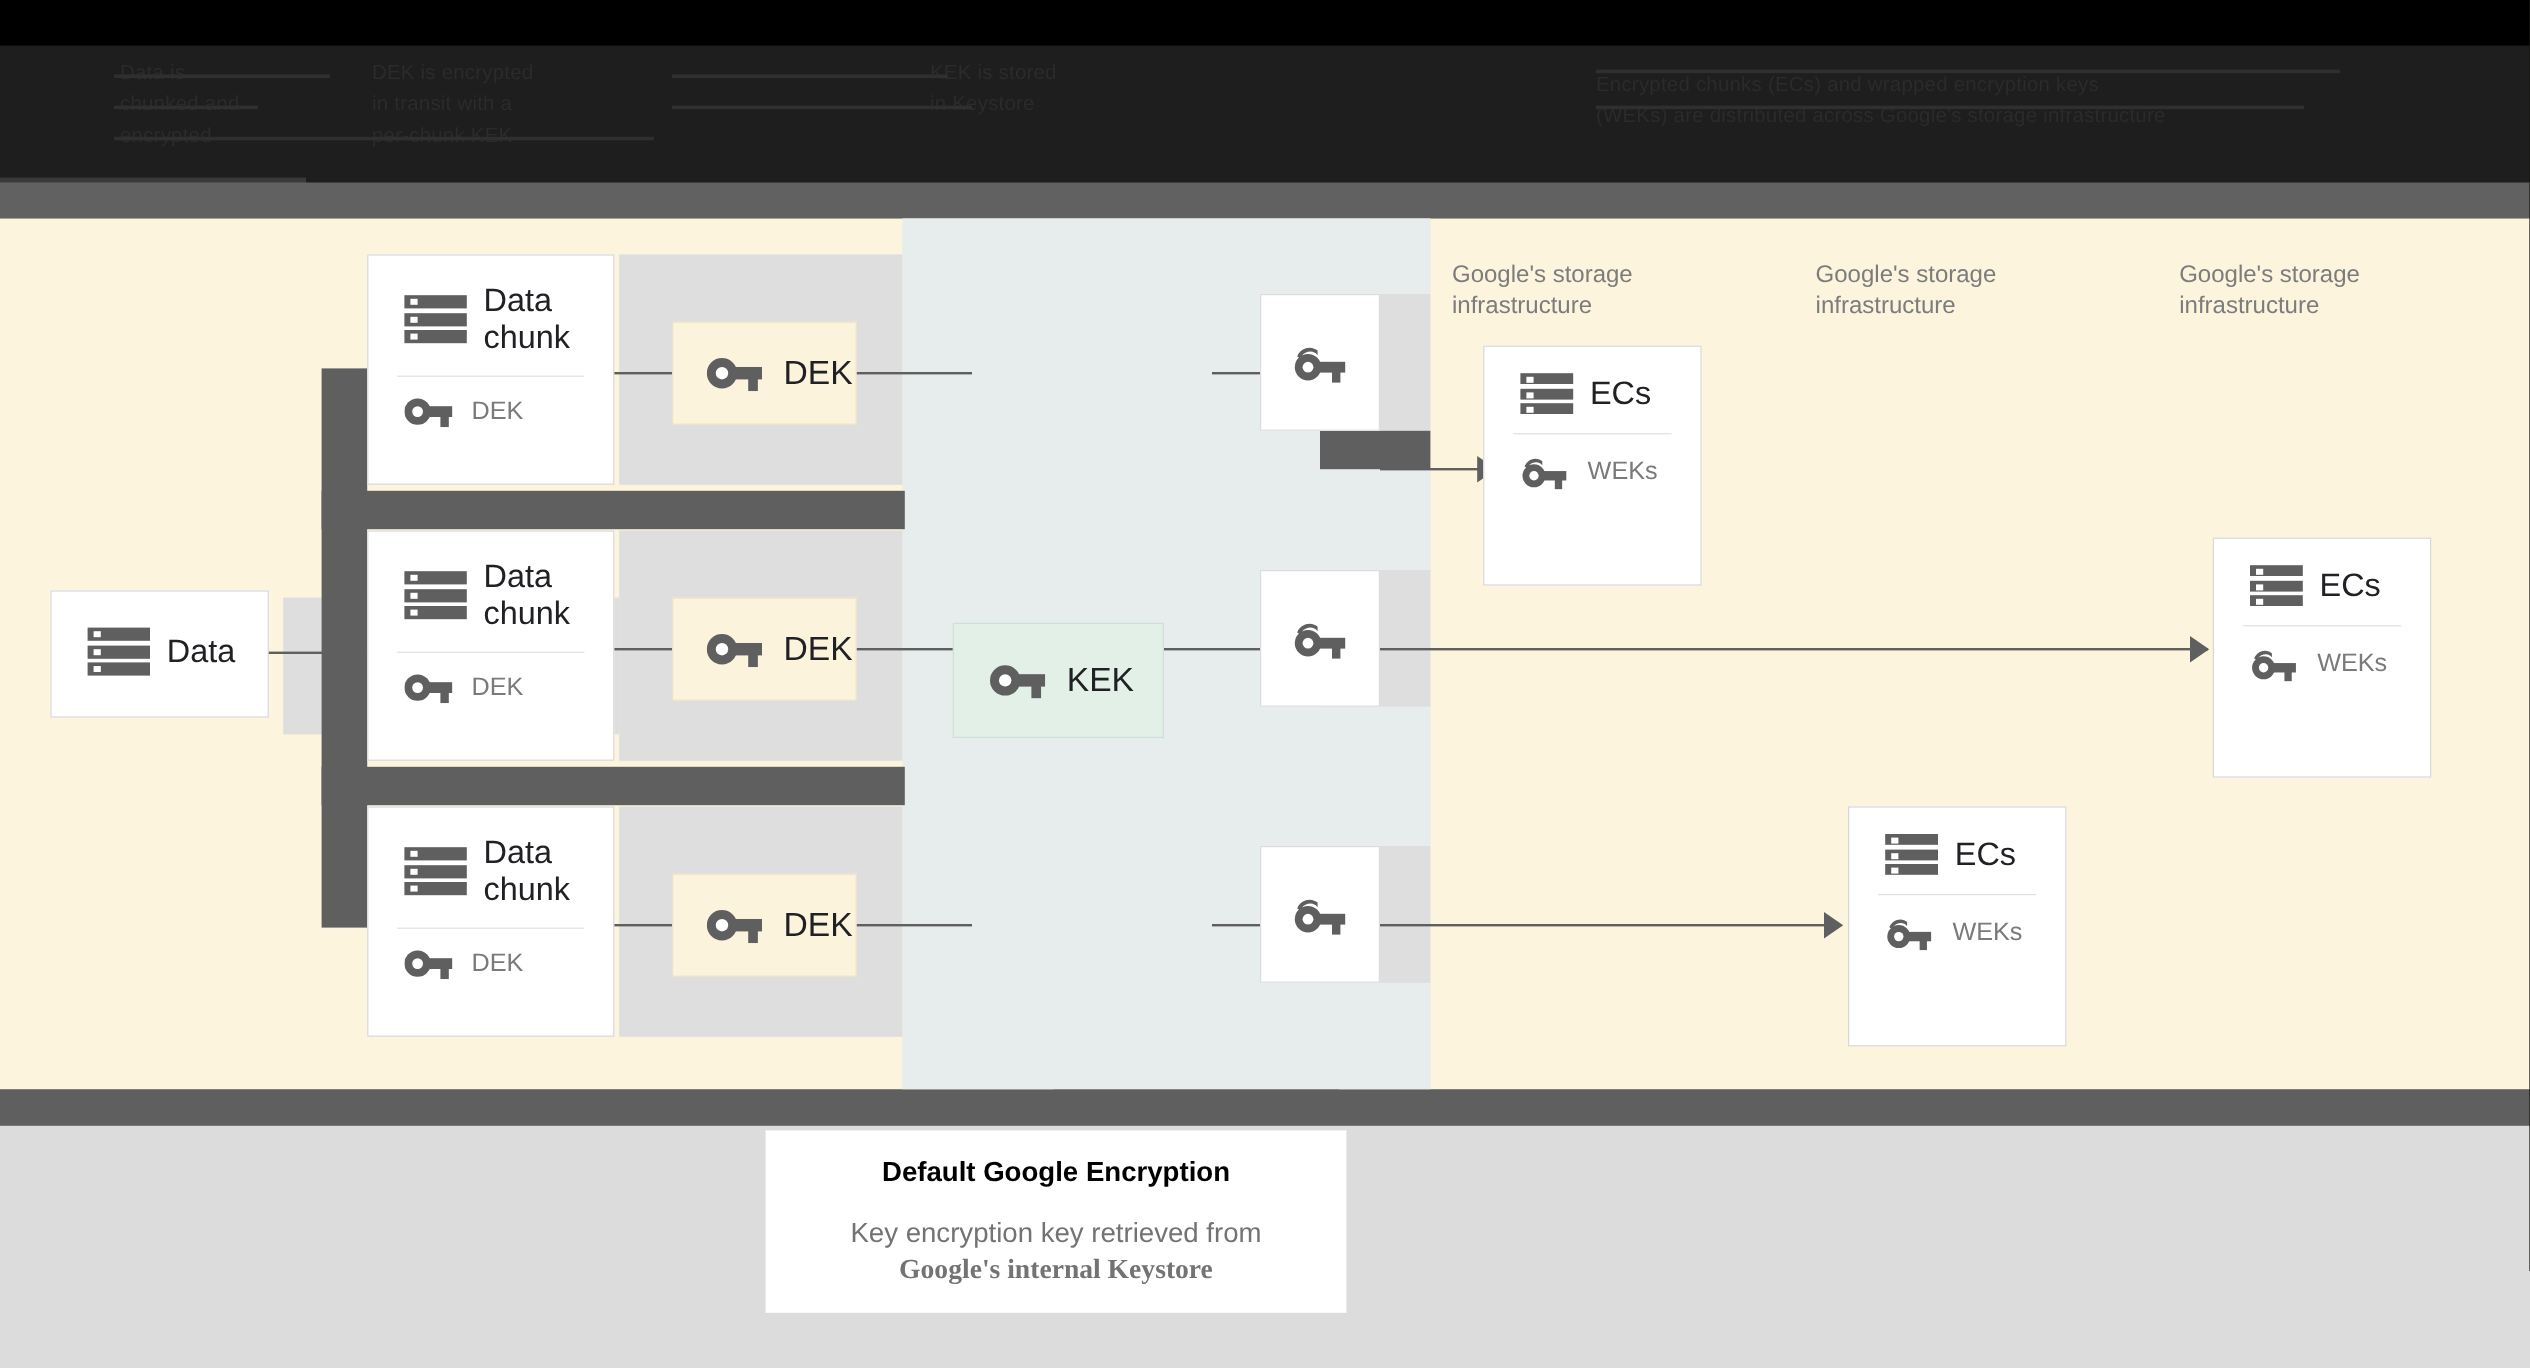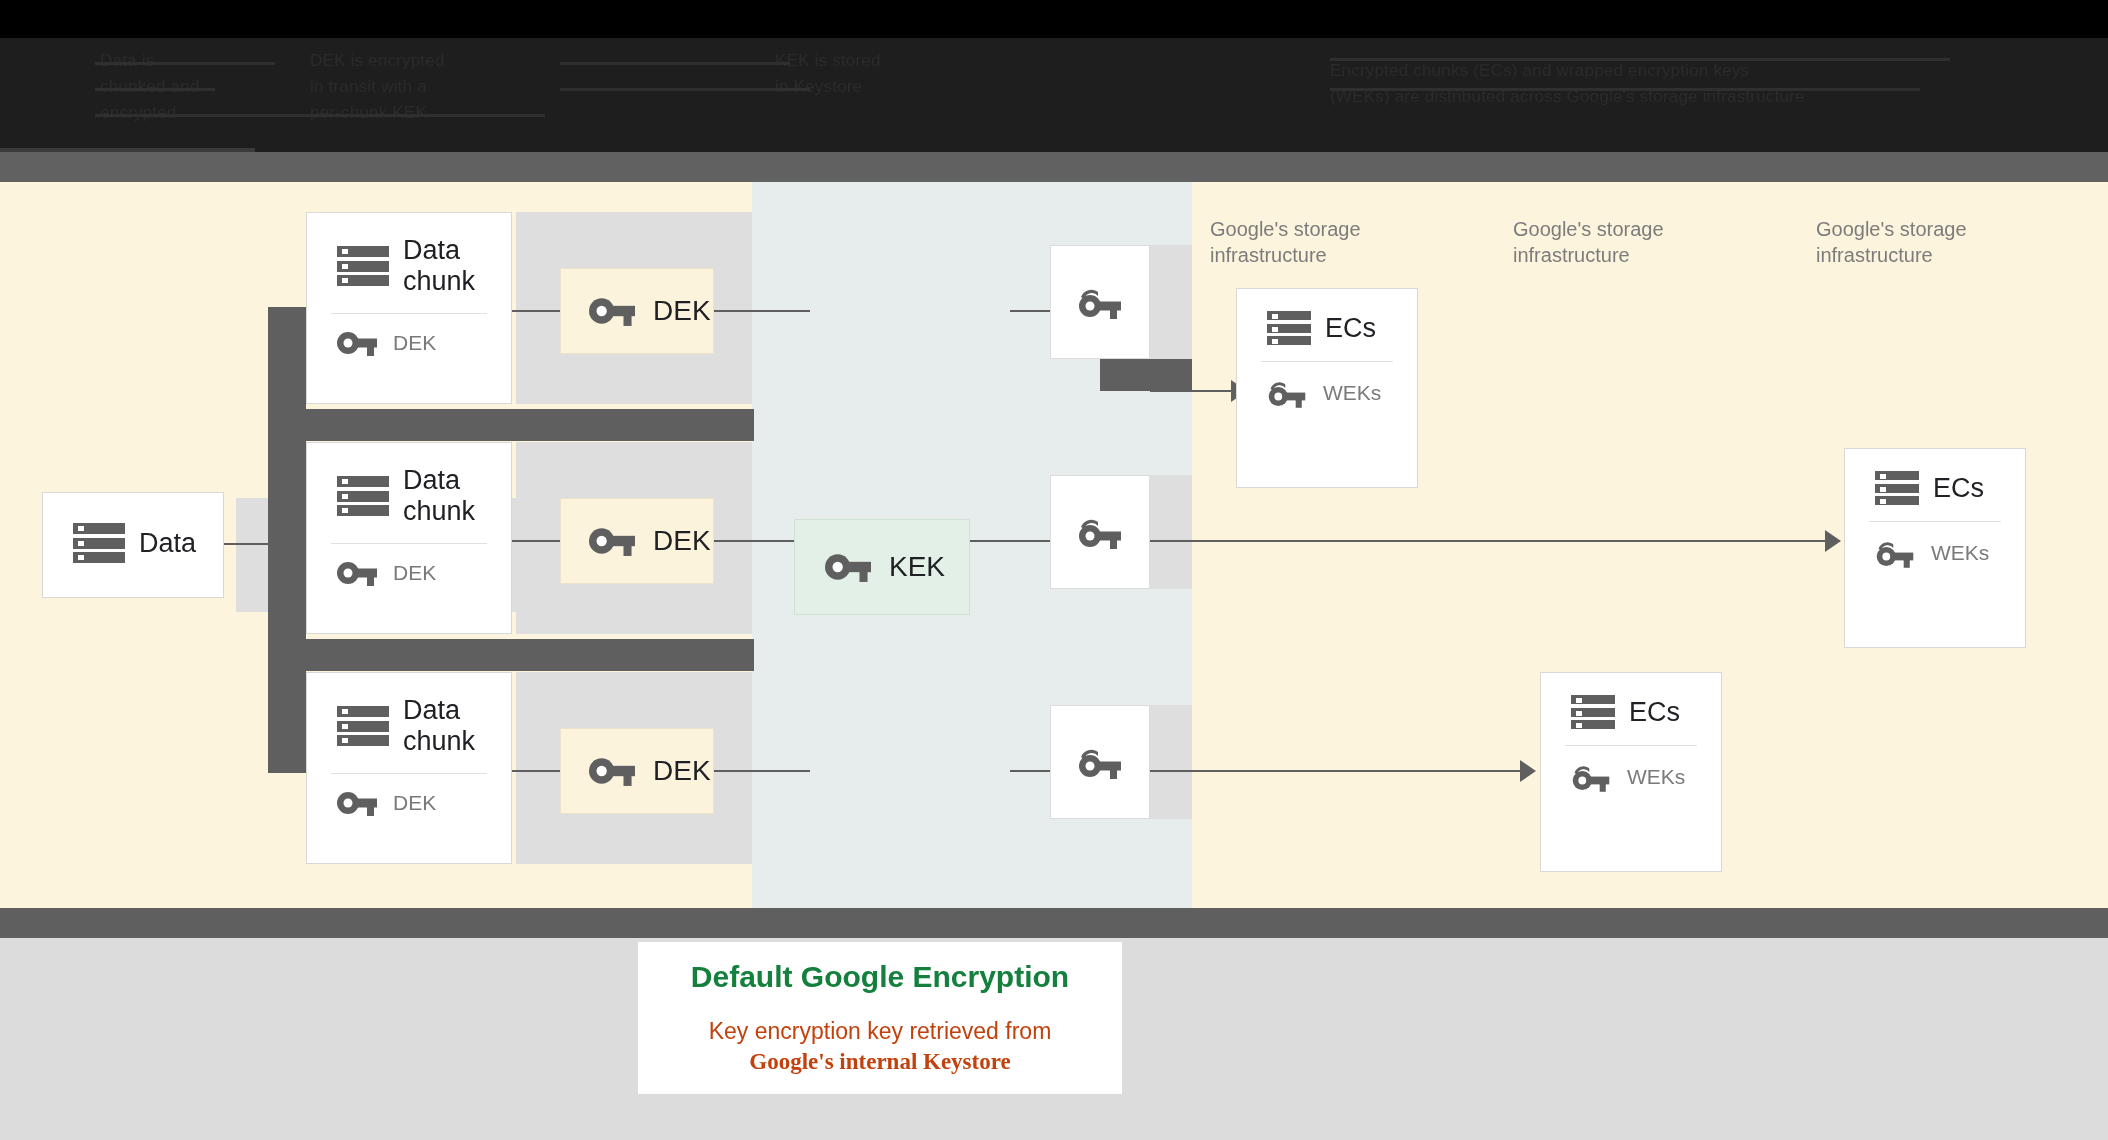--- a/index.html
+++ b/index.html
@@ -79,22 +79,22 @@
                 border-top:11px solid transparent; border-bottom:11px solid transparent;
                 border-left:16px solid #5f5f5f; }
 
   
   .infra { position:absolute; color:#7c7c7c; font-size:20px; line-height:26px; white-space:pre-line; }
 
   
   .caption { position:absolute; left:638px; top:942px; width:484px; height:152px;
              background:#fff; display:flex; flex-direction:column;
              align-items:center; justify-content:center; gap:22px; }
-  .caption .c-title { font-size:30px; font-weight:bold; color:#15803d; }
-  .caption .c-body { font-size:23px; color:#c2410c; text-align:center; line-height:30px; }
+  .caption .c-title { font-size:23px; font-weight:bold; color:#000000; }
+  .caption .c-body { font-size:23px; color:#737373; text-align:center; line-height:30px; }
   .caption .c-body b { font-weight:bold;font-family:Liberation Serif, serif; }
 </style>
 </head>
 <body>
 
 <div id="stage">
 
   <div class="top-black"></div>
   <div class="top-dark"></div>
   <div class="top-dark2"></div>

